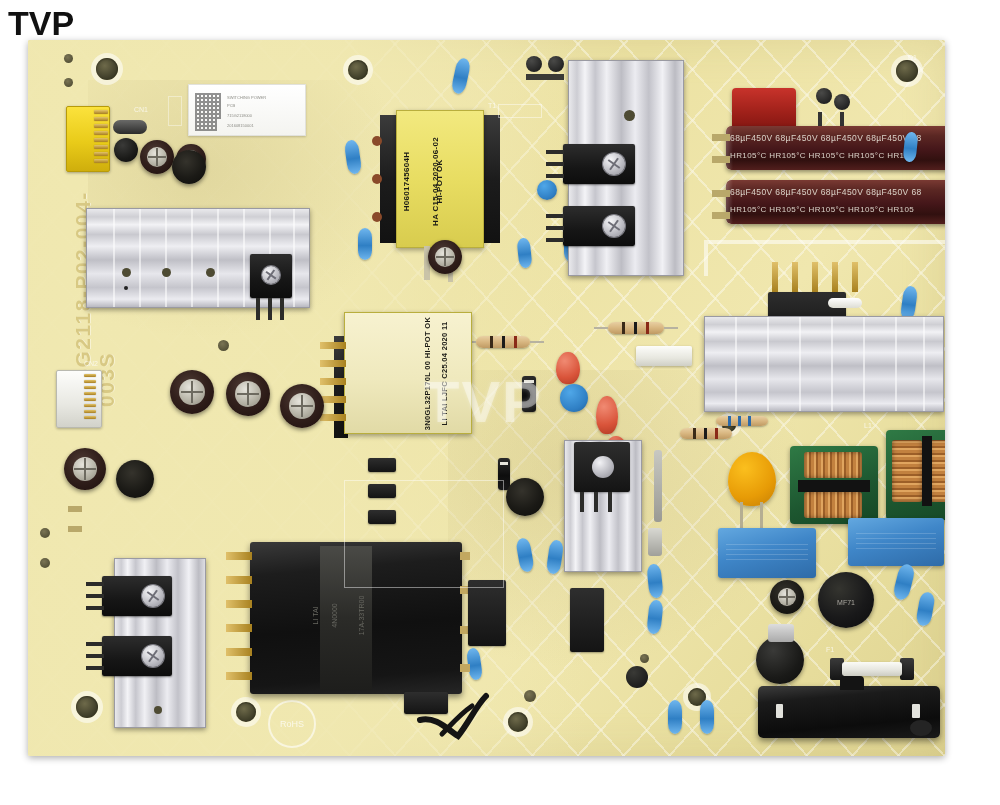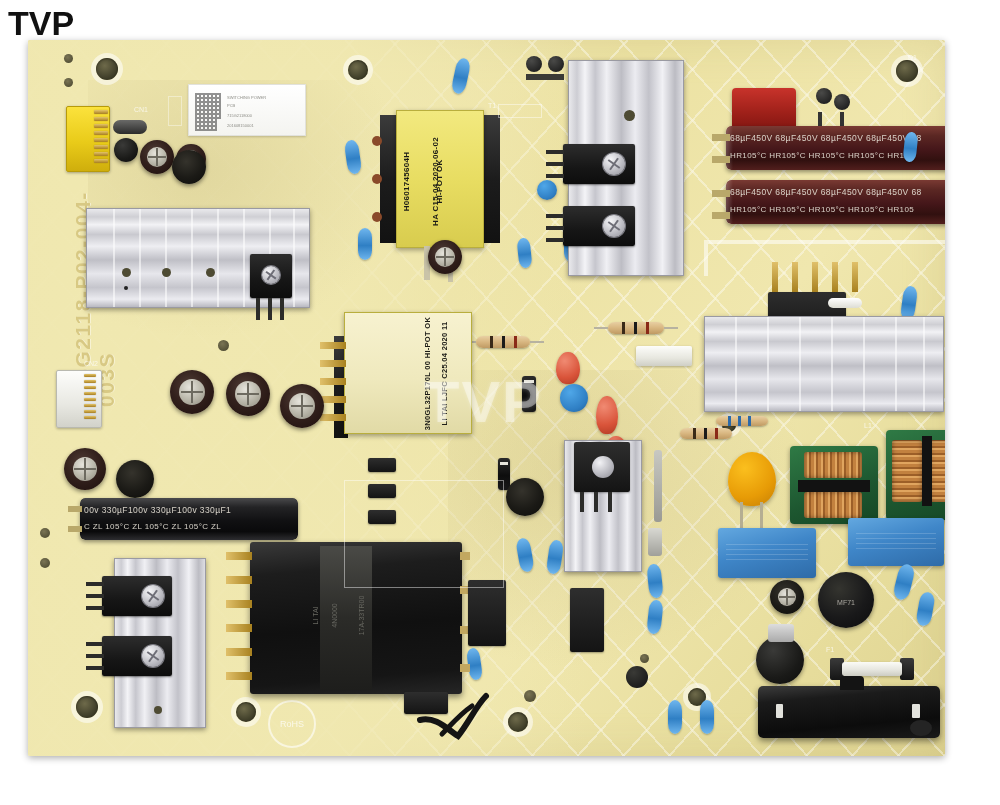--- a/index.html
+++ b/index.html
@@ -435,25 +435,20 @@
 
     <div class="p bluelead" style="left:490px;top:498px;width:14px;height:34px;transform:rotate(-10deg);"></div>
     <div class="p bluelead" style="left:520px;top:500px;width:14px;height:34px;transform:rotate(8deg);"></div>
     <div class="p bluelead" style="left:620px;top:524px;width:14px;height:34px;transform:rotate(-6deg);"></div>
     <div class="p bluelead" style="left:620px;top:560px;width:14px;height:34px;transform:rotate(6deg);"></div>
     <div class="p bluelead" style="left:440px;top:608px;width:13px;height:32px;transform:rotate(-8deg);"></div>
     <div class="p bluelead" style="left:640px;top:660px;width:14px;height:34px;"></div>
     <div class="p bluelead" style="left:672px;top:660px;width:14px;height:34px;"></div>
     <div class="p bluelead" style="left:876px;top:92px;width:13px;height:30px;transform:rotate(6deg);"></div>
 
-    <div class="p ecap black" style="left:52px;top:458px;width:218px;height:42px;">
-      <div class="body"></div>
-      <div class="txt t1">00v 330µF100v 330µF100v 330µF1</div>
-      <div class="txt t2">C  ZL 105°C   ZL 105°C   ZL 105°C   ZL</div>
-    </div>
     <div class="p" style="left:40px;top:466px;width:14px;height:6px;background:#b9a86a;"></div>
     <div class="p" style="left:40px;top:486px;width:14px;height:6px;background:#b9a86a;"></div>
 
     <div class="p heatsink vert" style="left:86px;top:518px;width:92px;height:170px;"></div>
     <div class="p to220" style="left:74px;top:536px;width:70px;height:40px;">
       <div class="screw" style="left:40px;top:9px;width:22px;height:22px;"></div>
     </div>
     <div class="p to220" style="left:74px;top:596px;width:70px;height:40px;">
       <div class="screw" style="left:40px;top:9px;width:22px;height:22px;"></div>
     </div>

